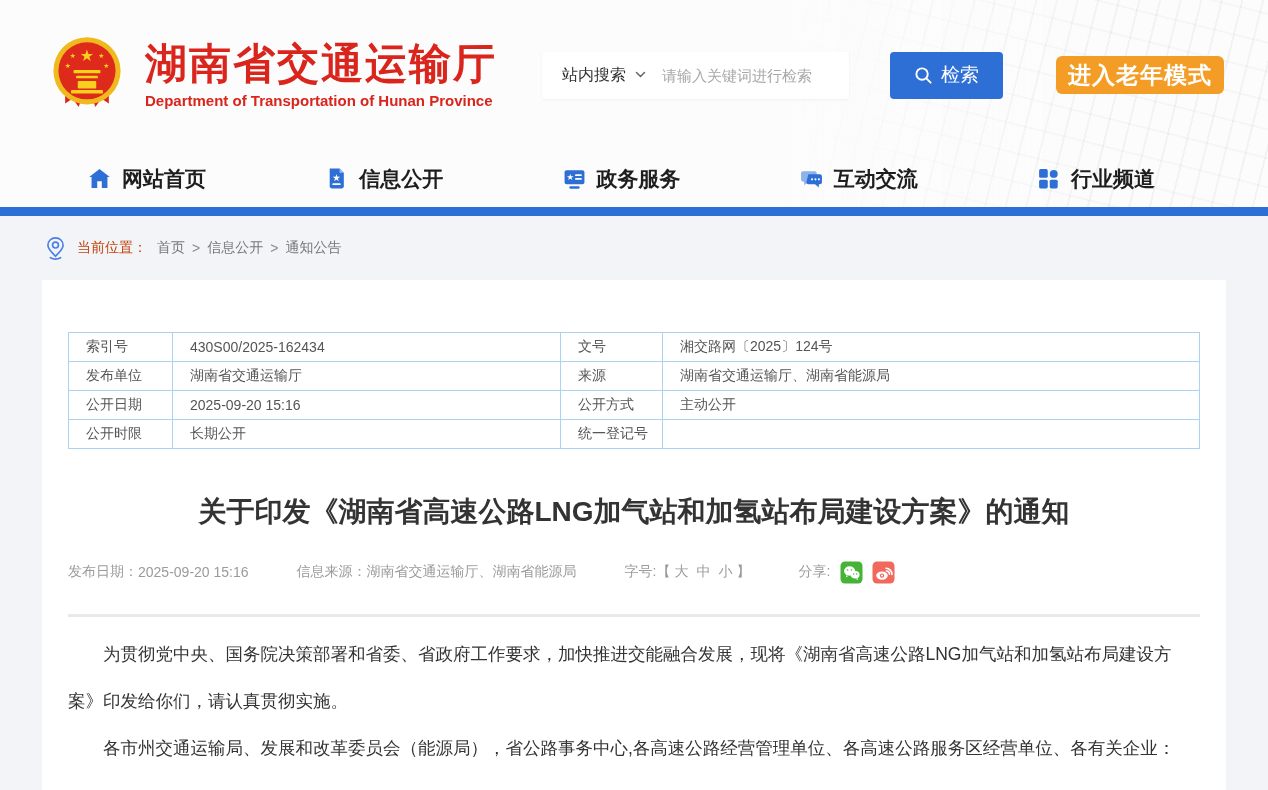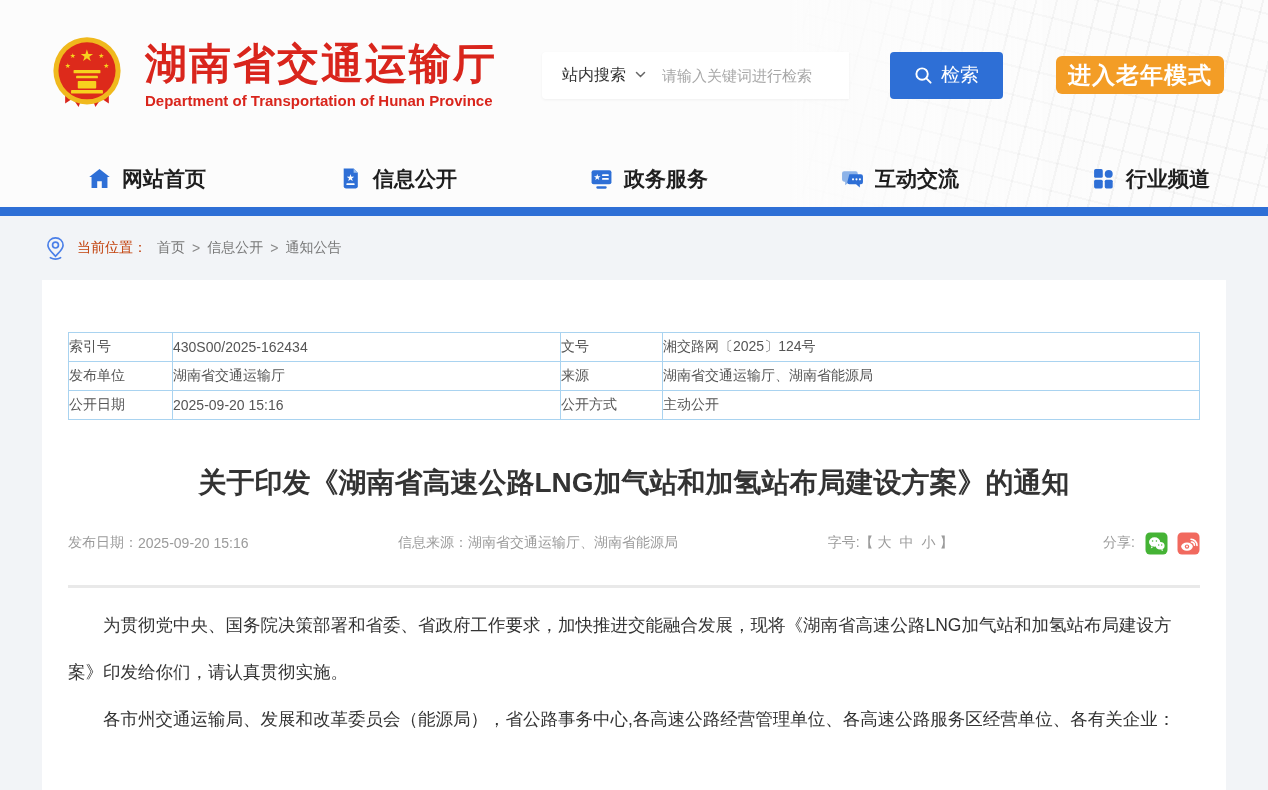--- a/index.html
+++ b/index.html
@@ -42,37 +42,37 @@
     gap:8px; cursor:pointer; font-family:inherit;
   }
   .elder-btn {
     margin-left:12px; width:168px; height:38px; border:none; border-radius:6px;
     background:#f39d26; color:#fff; font-size:23px; font-weight:bold; letter-spacing:1px;
     cursor:pointer; font-family:inherit;
   }
   
   .main-nav {
     height:57px; display:flex; align-items:center; justify-content:space-between;
-    padding:0 58px 0 88px; position:relative; z-index:1;
+    padding:0 113px 0 88px; position:relative; z-index:1;
   }
   .nav-item { display:flex; align-items:center; gap:11px; font-size:21px; font-weight:bold; color:#1e1e1e; cursor:pointer; }
   .nav-item .nicon { width:23px; height:23px; display:block; }
   .nav-underline { height:9px; background:#2e6fd6; position:relative; z-index:1; }
   
   .breadcrumb { display:flex; align-items:center; padding:21px 0 0 45px; height:43px; font-size:14px; color:#777; }
   .breadcrumb .pin { width:21px; height:24px; margin-right:11px; }
   .crumb-label { color:#c2410c; margin-right:10px; }
   .crumb { color:#777; cursor:pointer; }
   .crumb-sep { margin:0 7px; color:#888; }
   
   .card { margin:21px 42px 0; background:#fff; padding:52px 26px 60px; min-height:530px; }
   .meta-table { width:100%; border-collapse:collapse; table-layout:fixed; }
-  .meta-table td { border:1px solid #a9d3f0; height:29px; font-size:14px; color:#555; padding:0 8px 0 0; background:#fff; overflow:hidden; white-space:nowrap; }
+  .meta-table td { border:1px solid #a9d3f0; height:29px; font-size:14px; color:#555; padding:0 8px 0 17px; background:#fff; overflow:hidden; white-space:nowrap; }
   .article-title { text-align:center; font-size:28px; font-weight:bold; color:#333; margin:44px 10px 0; line-height:1.35; }
-  .pub-row { display:flex; justify-content:space-between; align-items:center; gap:48px; margin-top:30px; font-size:14px; color:#9b9b9b; }
+  .pub-row { display:flex; justify-content:flex-start; align-items:center; gap:48px; margin-top:30px; font-size:14px; color:#9b9b9b; }
   .pub-seg { white-space:nowrap; display:flex; align-items:center; }
   .fs-opt { margin:0 4px; cursor:pointer; }
   .share-icons { display:flex; align-items:center; gap:9px; margin-left:10px; }
   .share-icons svg { width:23px; height:23px; cursor:pointer; display:block; }
   .divider { height:3px; background:#e9e9e9; margin:30px 0 0; border:none; }
   .article-body { margin-top:14px; font-size:17.5px; color:#333; line-height:47px; }
   .article-body p { margin:0; text-indent:2em; }
 </style>
 </head>
 <body>
@@ -203,20 +203,26 @@
         <td>发布单位</td>
         <td>湖南省交通运输厅</td>
         <td>来源</td>
         <td>湖南省交通运输厅、湖南省能源局</td>
       </tr>
       <tr>
         <td>公开日期</td>
         <td>2025-09-20 15:16</td>
         <td>公开方式</td>
         <td>主动公开</td>
+      </tr>
+      <tr>
+        <td>公开时限</td>
+        <td>长期公开</td>
+        <td>统一登记号</td>
+        <td></td>
       </tr>
     </tbody>
   </table>
 
   <h1 class="article-title">关于印发《湖南省高速公路LNG加气站和加氢站布局建设方案》的通知</h1>
 
   <div class="pub-row">
     <span class="pub-seg">
       <span>发布日期：</span>
       <span>2025-09-20 15:16</span>

